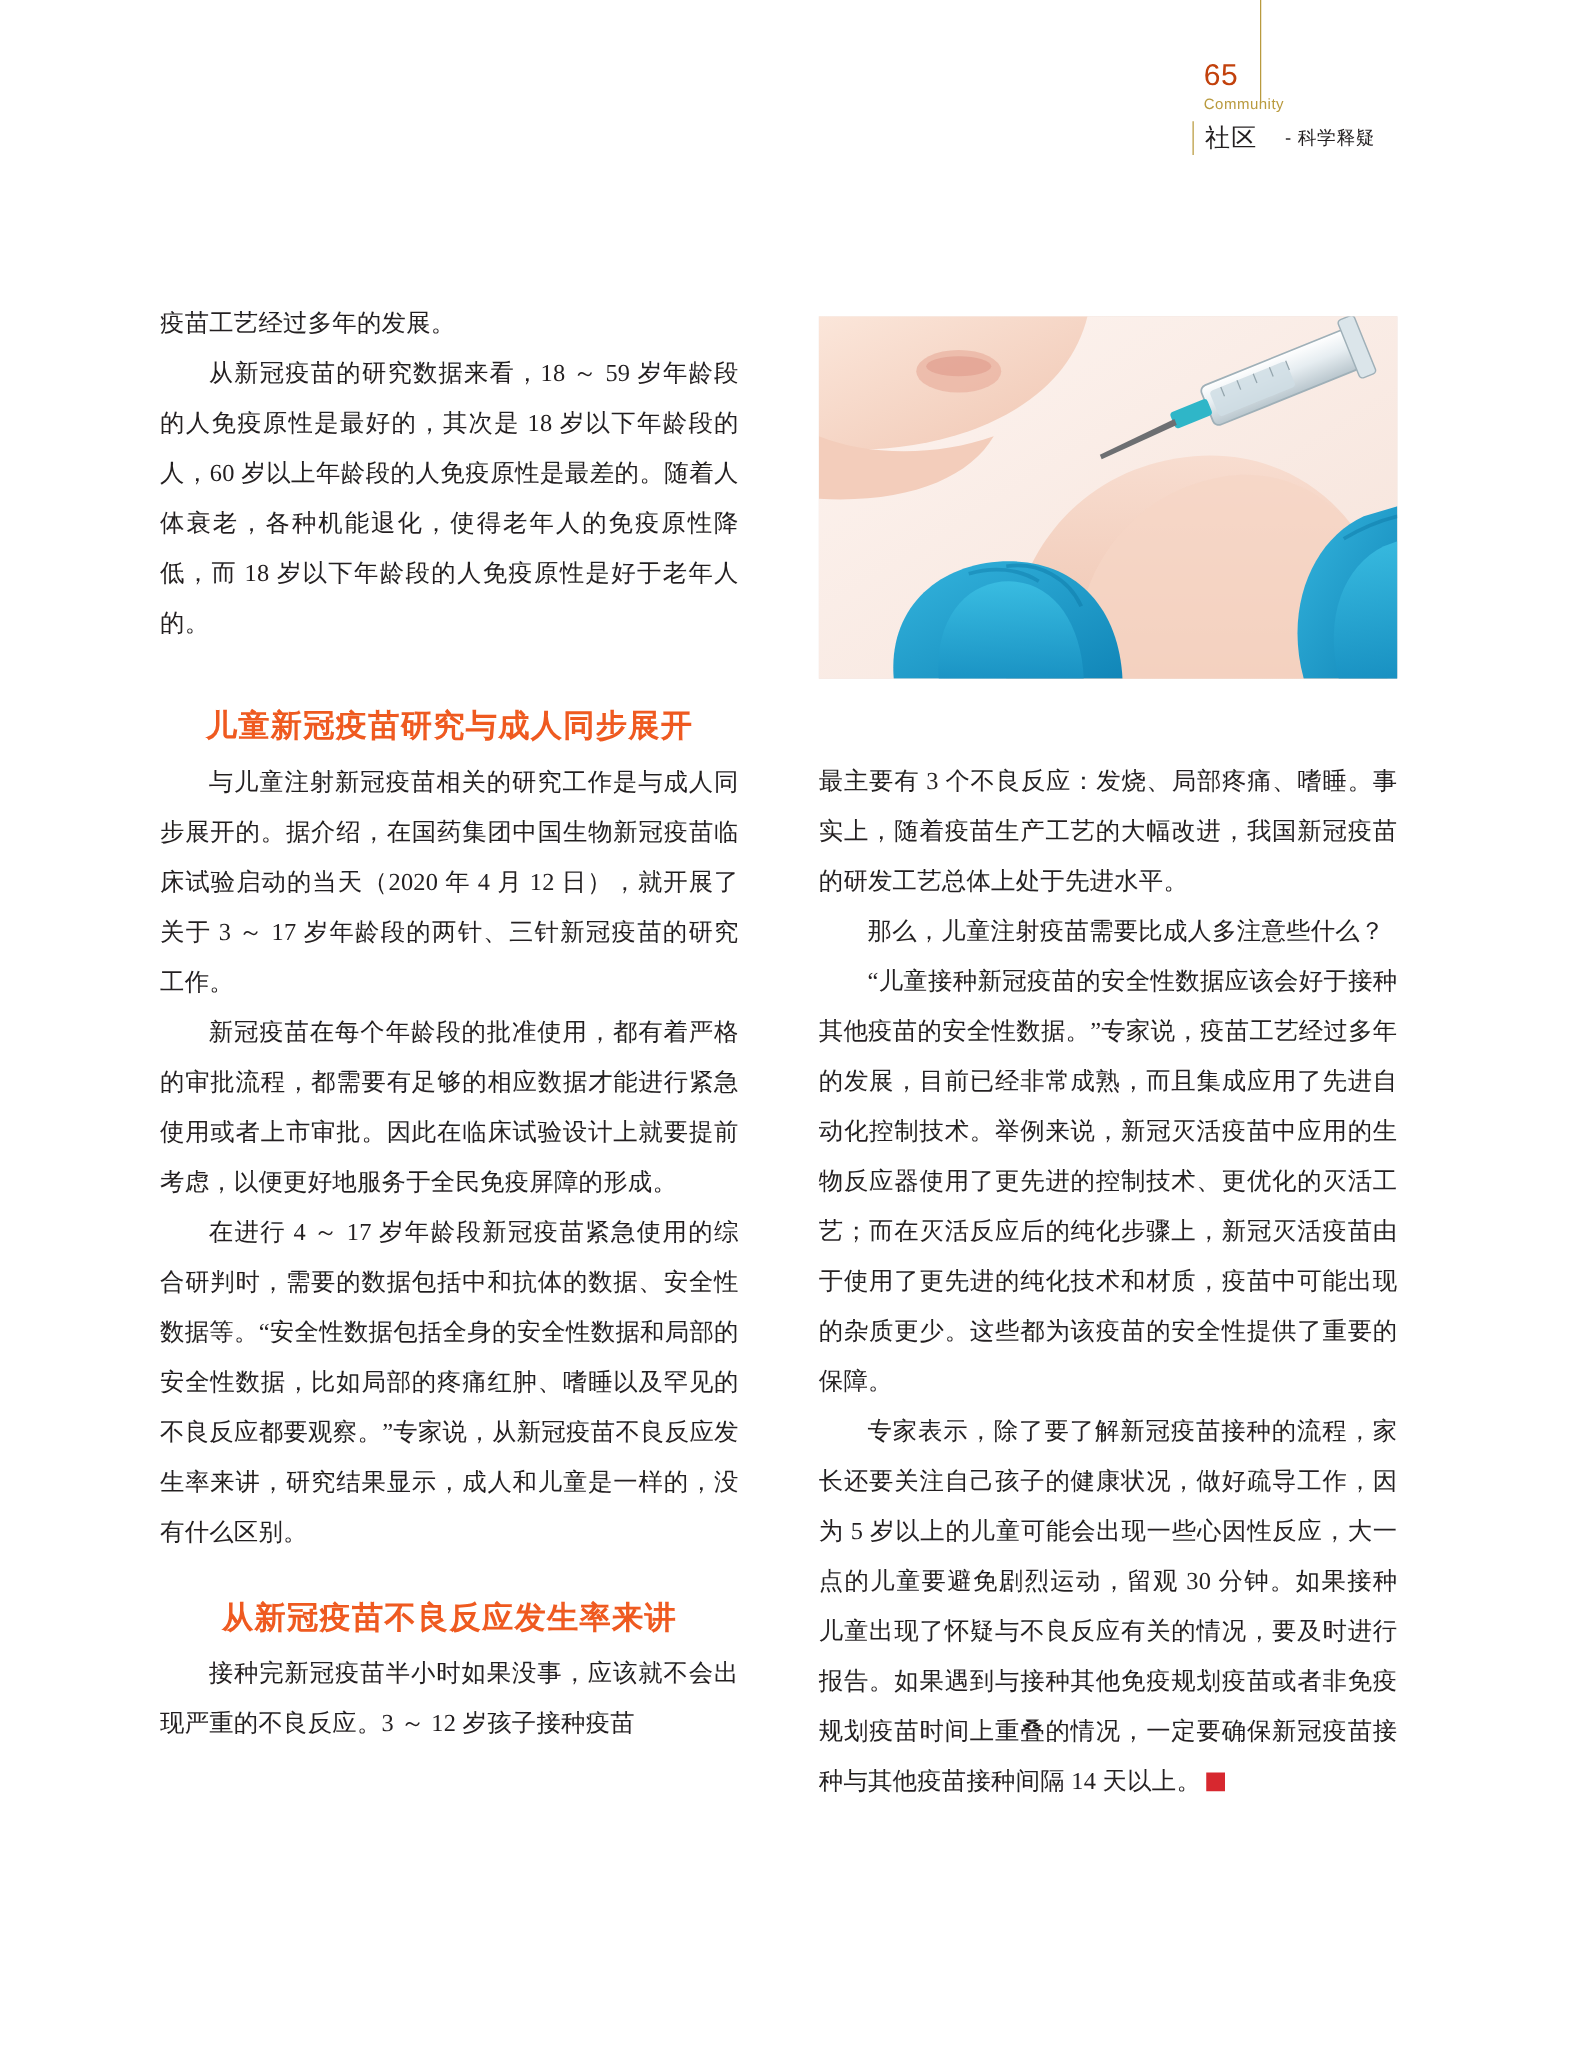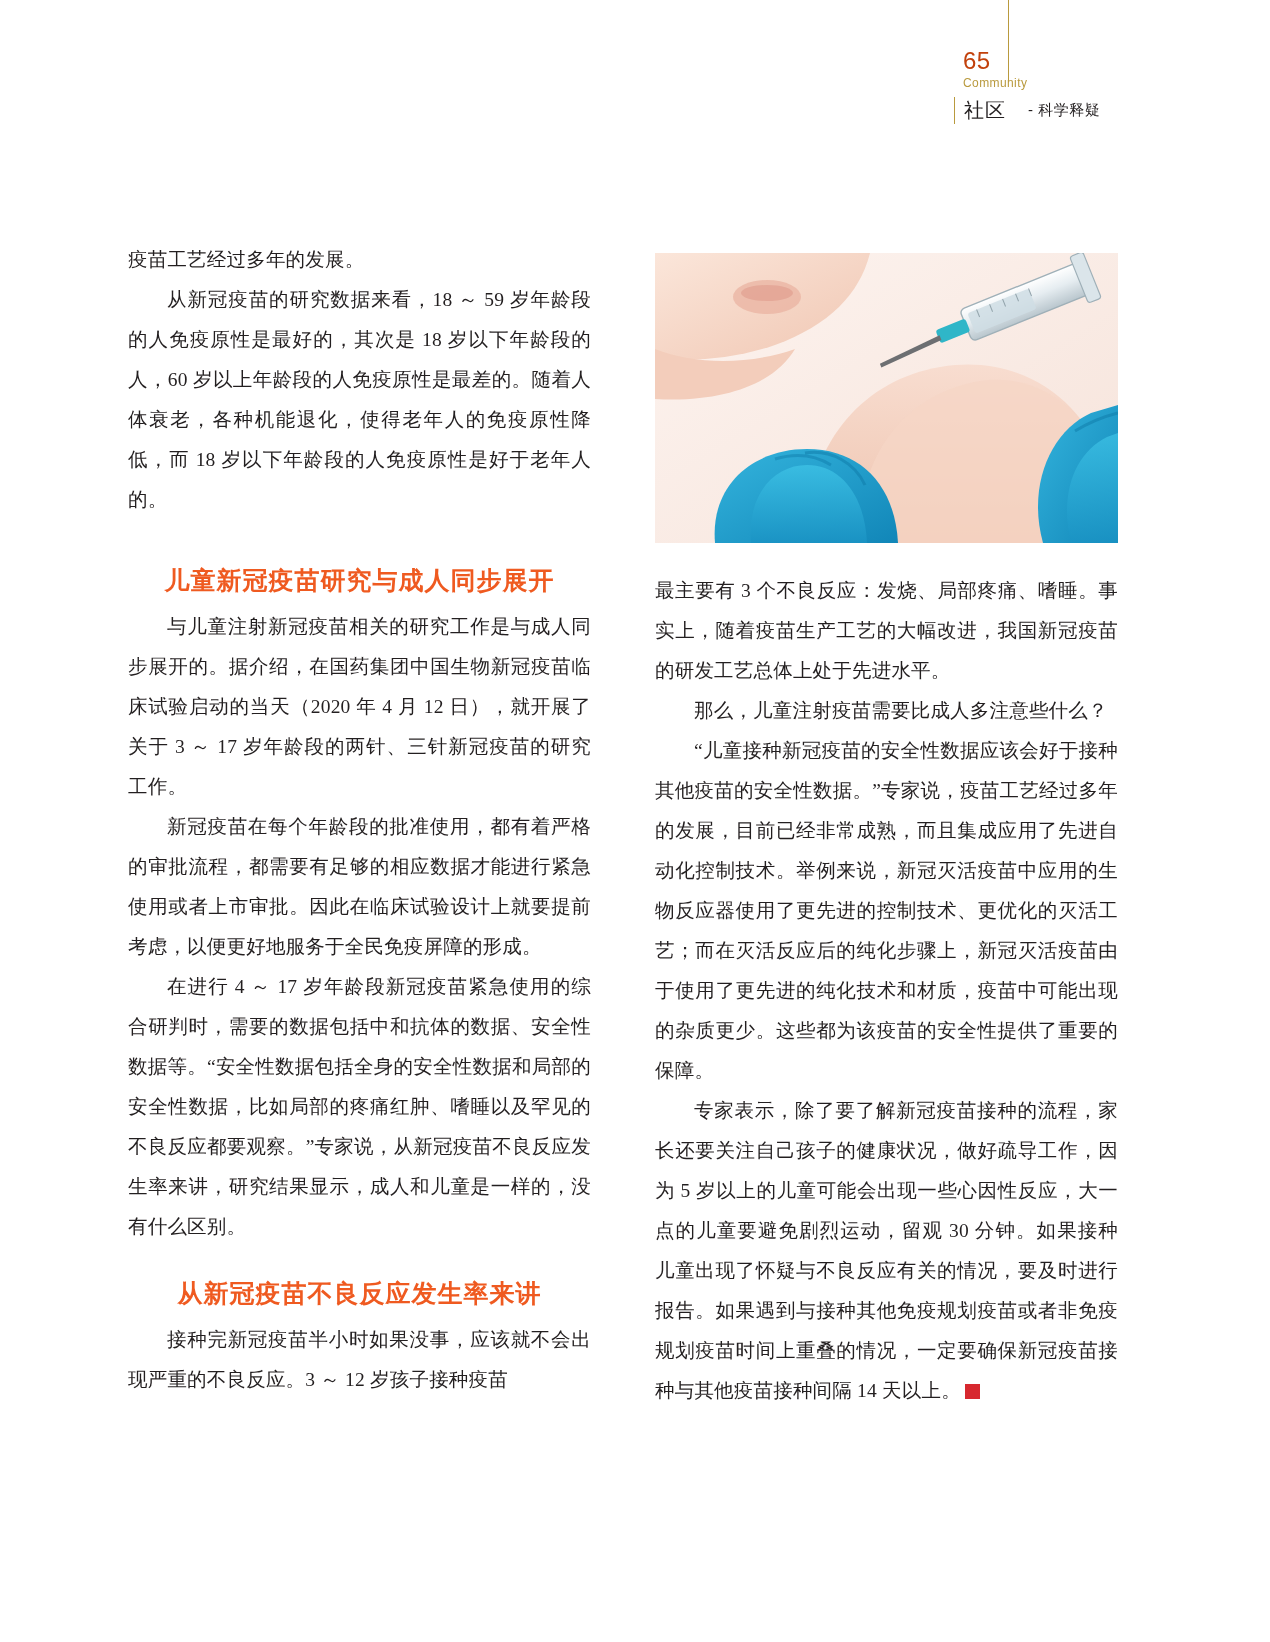--- a/index.html
+++ b/index.html
@@ -223,18 +223,18 @@
 
   <p class="body indent">与儿童注射新冠疫苗相关的研究工作是与成人同步展开的。据介绍，在国药集团中国生物新冠疫苗临床试验启动的当天（2020 年 4 月 12 日），就开展了关于 3 ～ 17 岁年龄段的两针、三针新冠疫苗的研究工作。</p>
   <p class="body indent">新冠疫苗在每个年龄段的批准使用，都有着严格的审批流程，都需要有足够的相应数据才能进行紧急使用或者上市审批。因此在临床试验设计上就要提前考虑，以便更好地服务于全民免疫屏障的形成。</p>
   <p class="body indent">在进行 4 ～ 17 岁年龄段新冠疫苗紧急使用的综合研判时，需要的数据包括中和抗体的数据、安全性数据等。“安全性数据包括全身的安全性数据和局部的安全性数据，比如局部的疼痛红肿、嗜睡以及罕见的不良反应都要观察。”专家说，从新冠疫苗不良反应发生率来讲，研究结果显示，成人和儿童是一样的，没有什么区别。</p>
 
   <h2 class="heading">从新冠疫苗不良反应发生率来讲</h2>
 
   <p class="body indent">接种完新冠疫苗半小时如果没事，应该就不会出现严重的不良反应。3 ～ 12 岁孩子接种疫苗</p>
 </div>
 
-<div class="col col-right" style="top:571px;">
+<div class="col col-right" style="top:606px;">
   <p class="body">最主要有 3 个不良反应：发烧、局部疼痛、嗜睡。事实上，随着疫苗生产工艺的大幅改进，我国新冠疫苗的研发工艺总体上处于先进水平。</p>
   <p class="body indent">那么，儿童注射疫苗需要比成人多注意些什么？</p>
   <p class="body indent">“儿童接种新冠疫苗的安全性数据应该会好于接种其他疫苗的安全性数据。”专家说，疫苗工艺经过多年的发展，目前已经非常成熟，而且集成应用了先进自动化控制技术。举例来说，新冠灭活疫苗中应用的生物反应器使用了更先进的控制技术、更优化的灭活工艺；而在灭活反应后的纯化步骤上，新冠灭活疫苗由于使用了更先进的纯化技术和材质，疫苗中可能出现的杂质更少。这些都为该疫苗的安全性提供了重要的保障。</p>
   <p class="body indent"><span>专家表示，除了要了解新冠疫苗接种的流程，家长还要关注自己孩子的健康状况，做好疏导工作，因为 5 岁以上的儿童可能会出现一些心因性反应，大一点的儿童要避免剧烈运动，留观 30 分钟。如果接种儿童出现了怀疑与不良反应有关的情况，要及时进行报告。如果遇到与接种其他免疫规划疫苗或者非免疫规划疫苗时间上重叠的情况，一定要确保新冠疫苗接种与其他疫苗接种间隔 14 天以上。</span><span class="endmark">S</span></p>
 </div>
 
 </body></html>

